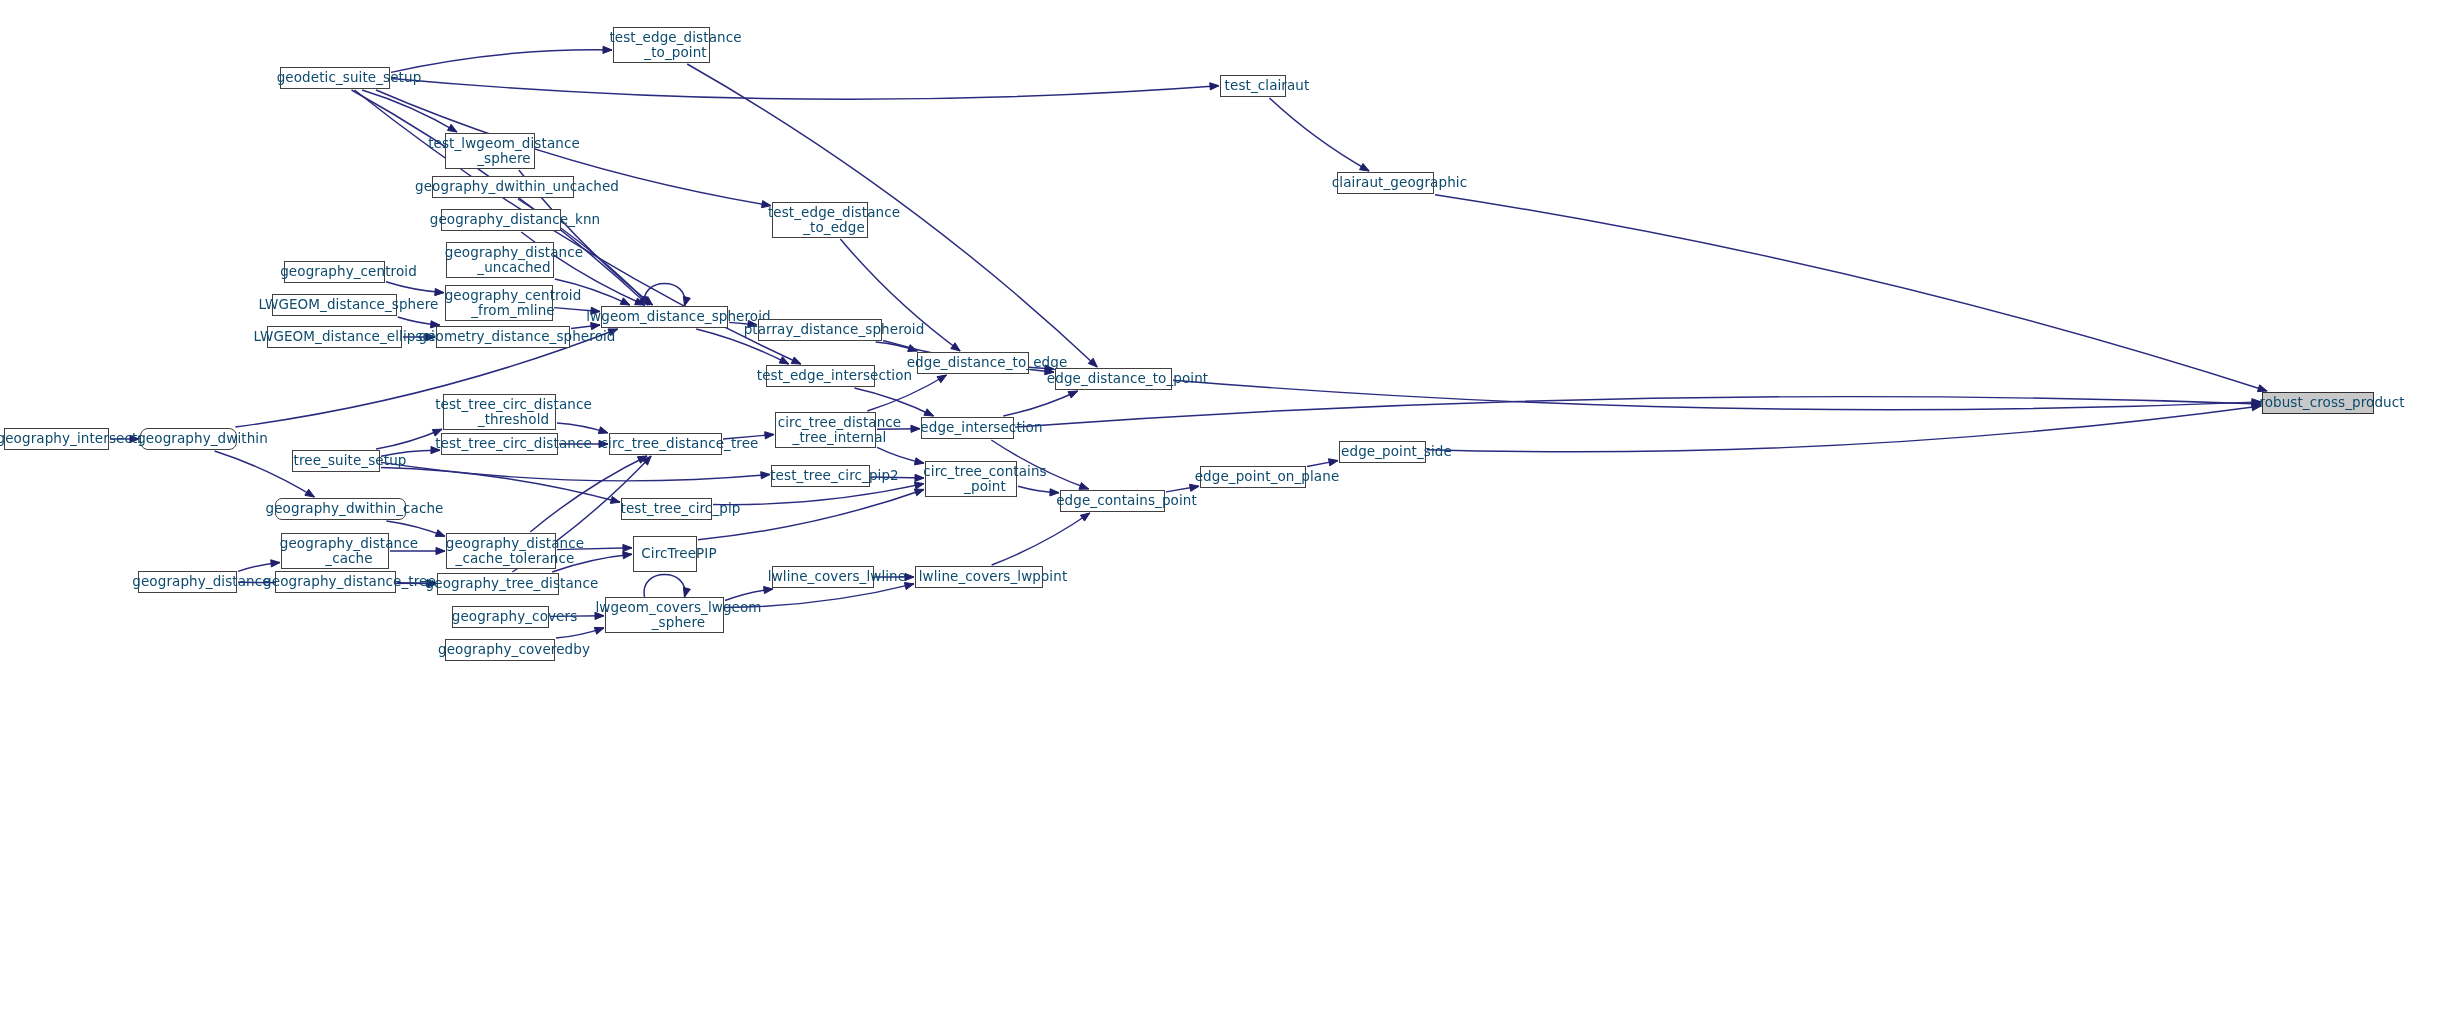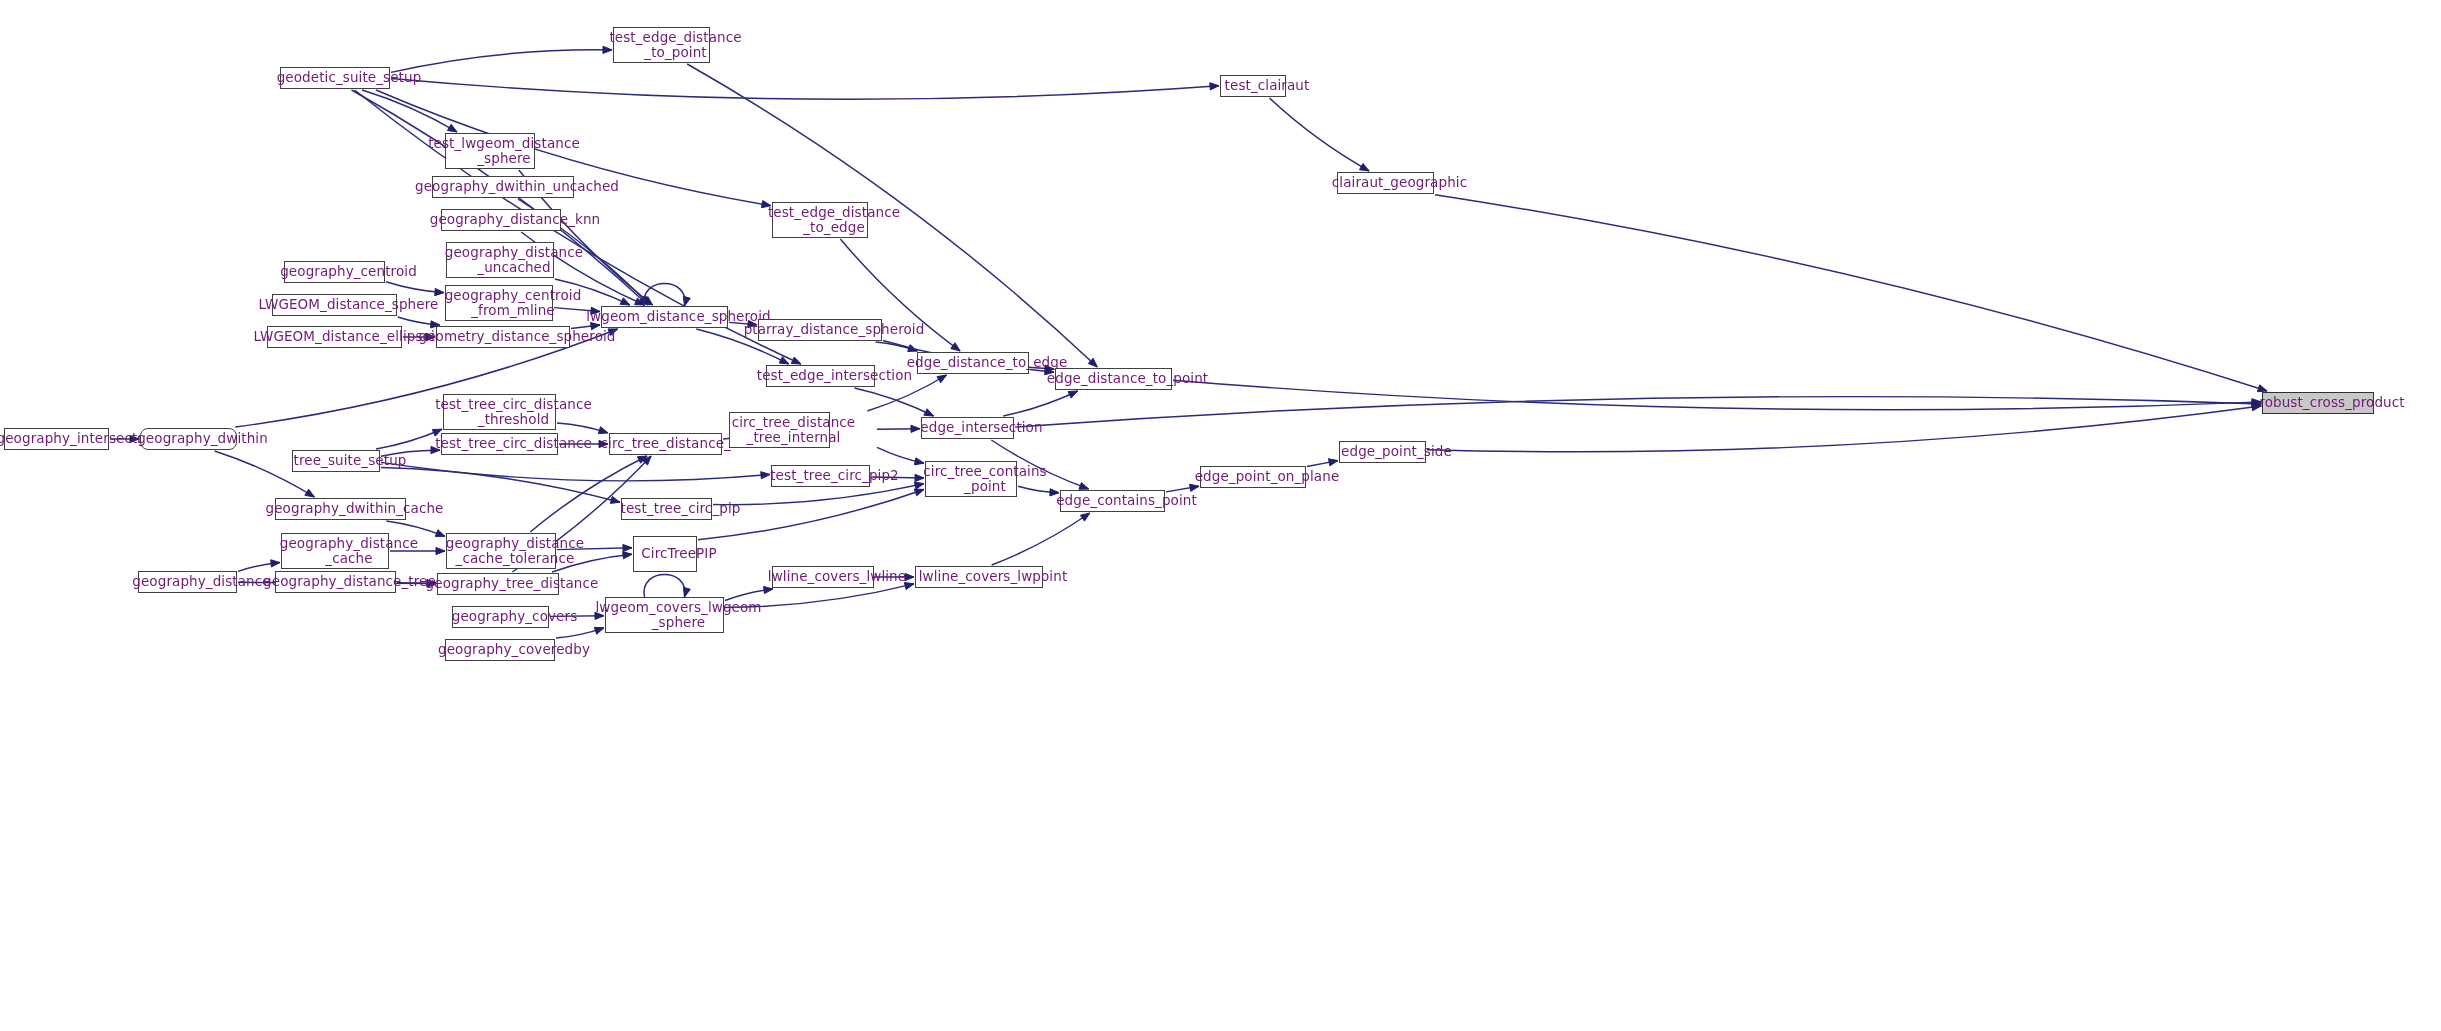--- a/index.html
+++ b/index.html
@@ -1,20 +1,20 @@
 <!DOCTYPE html>
 <html><head>
 <meta charset="utf-8">
 <title>Call graph</title>
 <style>
   html,body{margin:0;padding:0;background:#ffffff;}
   #graph{position:relative;width:2441px;height:1031px;background:#ffffff;
          font-family:"DejaVu Sans","Liberation Sans",sans-serif;overflow:hidden;}
   .node{position:absolute;box-sizing:border-box;border:1px solid #404040;
-        background:#ffffff;color:#701a75;display:flex;align-items:center;
+        background:#ffffff;color:#0c4a6e;display:flex;align-items:center;
         justify-content:center;text-align:center;line-height:1.12;
         font-size:13.5px;letter-spacing:.1px;white-space:pre;padding-left:28px;}
   .node.hl{background:#c8c8c8;border-color:#303030;}
   svg.edges{position:absolute;left:0;top:0;width:2441px;height:1031px;
             pointer-events:none;}
   svg.edges path{fill:none;stroke:#2a2a7f;stroke-width:1.45px;}
   svg.edges polygon{fill:#1f1f6b;stroke:#1f1f6b;stroke-width:1px;}
 </style>
 </head>
 <body>
@@ -309,33 +309,33 @@
 _to_edge</div>
       <div class="node" style="left: 758px; top: 319px; width: 124px; height: 22px;">ptarray_distance_spheroid</div>
       <div class="node" style="left: 766px; top: 365px; width: 109px; height: 22px;">test_edge_intersection</div>
       <div class="node" style="left: 917px; top: 352px; width: 112px; height: 22px;">edge_distance_to_edge</div>
       <div class="node" style="left: 1055px; top: 368px; width: 117px; height: 22px;">edge_distance_to_point</div>
       <div class="node hl" style="left: 2262px; top: 392px; width: 112px; height: 22px;">robust_cross_product</div>
       <div class="node" style="left: 443px; top: 394px; width: 113px; height: 36px;">test_tree_circ_distance
 _threshold</div>
       <div class="node" style="left: 441px; top: 433px; width: 117px; height: 22px;">test_tree_circ_distance</div>
       <div class="node" style="left: 609px; top: 433px; width: 113px; height: 22px;">circ_tree_distance_tree</div>
-      <div class="node" style="left: 729px; top: 412px; width: 101px; height: 36px;">circ_tree_distance
+      <div class="node" style="left: 775px; top: 412px; width: 101px; height: 36px;">circ_tree_distance
 _tree_internal</div>
       <div class="node" style="left: 921px; top: 417px; width: 93px; height: 22px;">edge_intersection</div>
       <div class="node" style="left: 4px; top: 428px; width: 105px; height: 22px;">geography_intersects</div>
       <div class="node" style="left: 140px; top: 428px; width: 97px; height: 22px; border-radius: 8px;">geography_dwithin</div>
       <div class="node" style="left: 292px; top: 450px; width: 88px; height: 22px;">tree_suite_setup</div>
       <div class="node" style="left: 1339px; top: 441px; width: 87px; height: 22px;">edge_point_side</div>
       <div class="node" style="left: 771px; top: 465px; width: 99px; height: 22px;">test_tree_circ_pip2</div>
       <div class="node" style="left: 925px; top: 461px; width: 92px; height: 36px;">circ_tree_contains
 _point</div>
       <div class="node" style="left: 1200px; top: 466px; width: 106px; height: 22px;">edge_point_on_plane</div>
       <div class="node" style="left: 1060px; top: 490px; width: 105px; height: 22px;">edge_contains_point</div>
-      <div class="node" style="left: 275px; top: 498px; width: 131px; height: 22px;">geography_dwithin_cache</div>
+      <div class="node" style="left: 275px; top: 498px; width: 131px; height: 22px; border-radius: 7px;">geography_dwithin_cache</div>
       <div class="node" style="left: 621px; top: 498px; width: 91px; height: 22px;">test_tree_circ_pip</div>
       <div class="node" style="left: 281px; top: 533px; width: 108px; height: 36px;">geography_distance
 _cache</div>
       <div class="node" style="left: 446px; top: 533px; width: 110px; height: 36px;">geography_distance
 _cache_tolerance</div>
       <div class="node" style="left: 633px; top: 536px; width: 64px; height: 36px;">CircTreePIP</div>
       <div class="node" style="left: 772px; top: 566px; width: 102px; height: 22px;">lwline_covers_lwline</div>
       <div class="node" style="left: 915px; top: 566px; width: 128px; height: 22px;">lwline_covers_lwpoint</div>
       <div class="node" style="left: 138px; top: 571px; width: 99px; height: 22px;">geography_distance</div>
       <div class="node" style="left: 275px; top: 571px; width: 121px; height: 22px;">geography_distance_tree</div>

